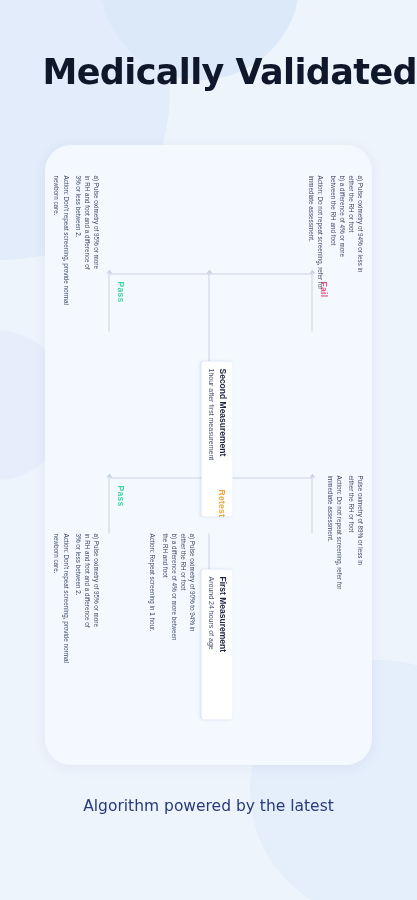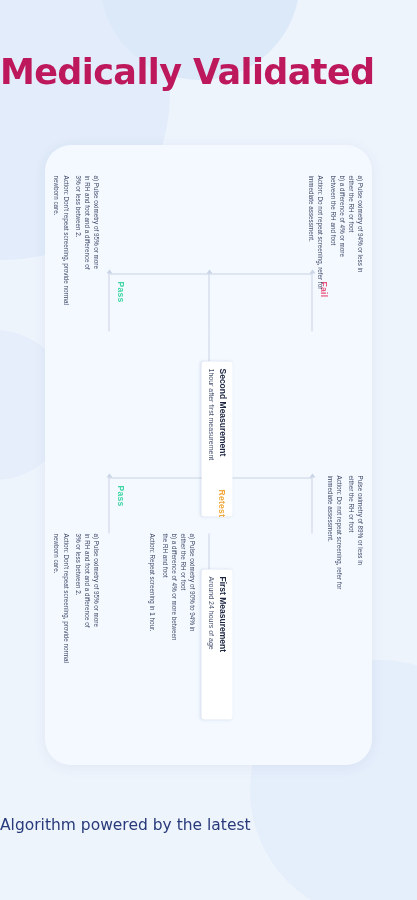--- a/index.html
+++ b/index.html
@@ -8,22 +8,22 @@
     font-family:"Liberation Sans",sans-serif;
     background:#eef4fc;
   }
   .bg-blob{position:absolute;border-radius:50%;background:#dfeaf8;pointer-events:none;}
   .blob-a{width:330px;height:330px;left:-160px;top:-70px;background:#e2ecfa;}
   .blob-b{width:200px;height:200px;left:100px;top:-120px;background:#dce9f9;}
   .blob-c{width:260px;height:260px;left:250px;top:660px;background:#e5eefb;}
   .blob-d{width:150px;height:150px;left:-80px;top:330px;background:#e6eefb;}
 
   .title{
-    position:absolute;left:0;right:0;top:52px;text-align:left;
-    font-size:35px;font-weight:bold;color:#be185d;letter-spacing:-0.6px;
+    position:absolute;left:0;right:0;top:52px;text-align:right;
+    font-size:35px;font-weight:bold;color:#0f172a;letter-spacing:-0.6px;
     font-family:"DejaVu Sans",sans-serif;
   }
 
   .card{
     position:absolute;left:45px;top:145px;width:327px;height:620px;
     background:#f4f9ff;border-radius:26px;
     box-shadow:0 2px 14px rgba(40,70,140,.07);
     overflow:hidden;
   }
 
@@ -62,21 +62,21 @@
   .conn{position:absolute;background:#c9d4e6;}
   .conn.h{height:1px;}
   .conn.v{width:1px;}
   .arrow{
     position:absolute;width:0;height:0;
     border-top:3px solid transparent;border-bottom:3px solid transparent;
     border-left:4px solid #c9d4e6;
   }
 
   .footer{
-    position:absolute;left:0;right:0;top:814px;
+    position:absolute;left:0;right:0;top:795px;text-align:center;
     color:#283a7a;font-size:15.5px;line-height:1.45;
     font-family:"DejaVu Sans",sans-serif;
   }
   .footer span{display:block;}
 </style>
 </head>
 <body>
 
 <div class="bg-blob blob-a"></div>
 <div class="bg-blob blob-b"></div>

